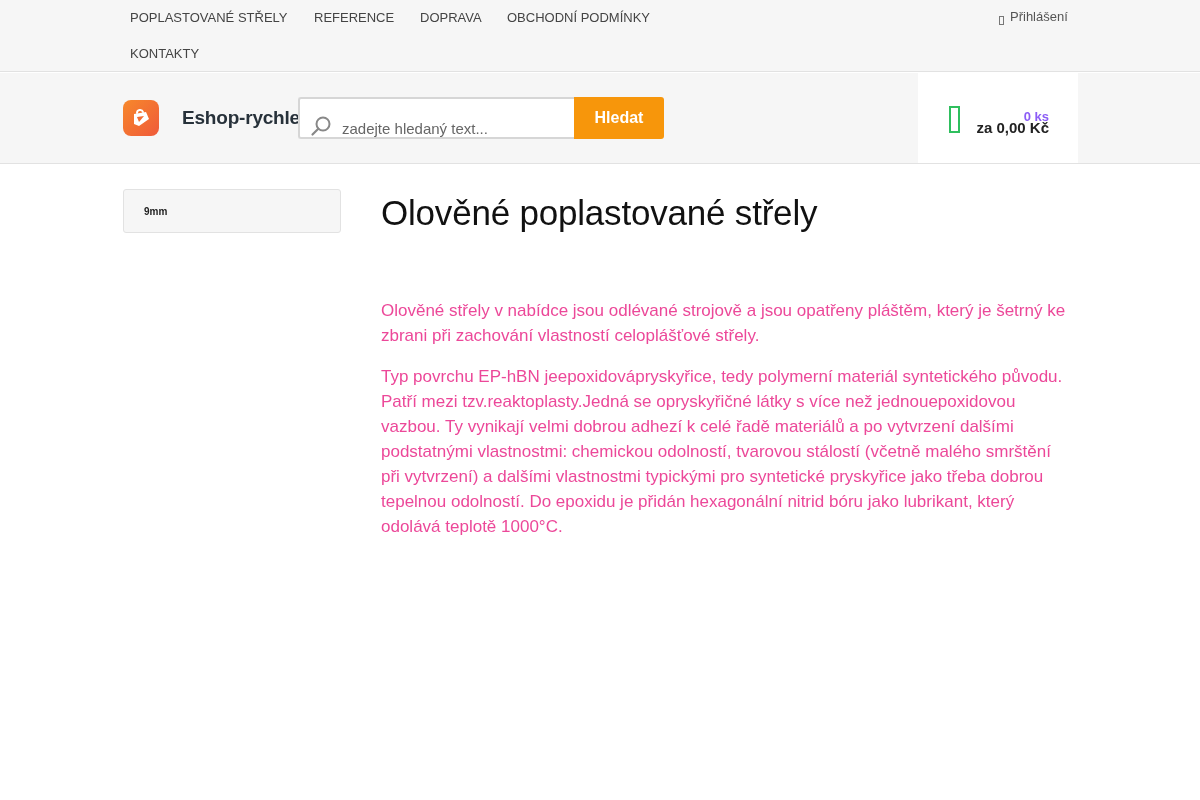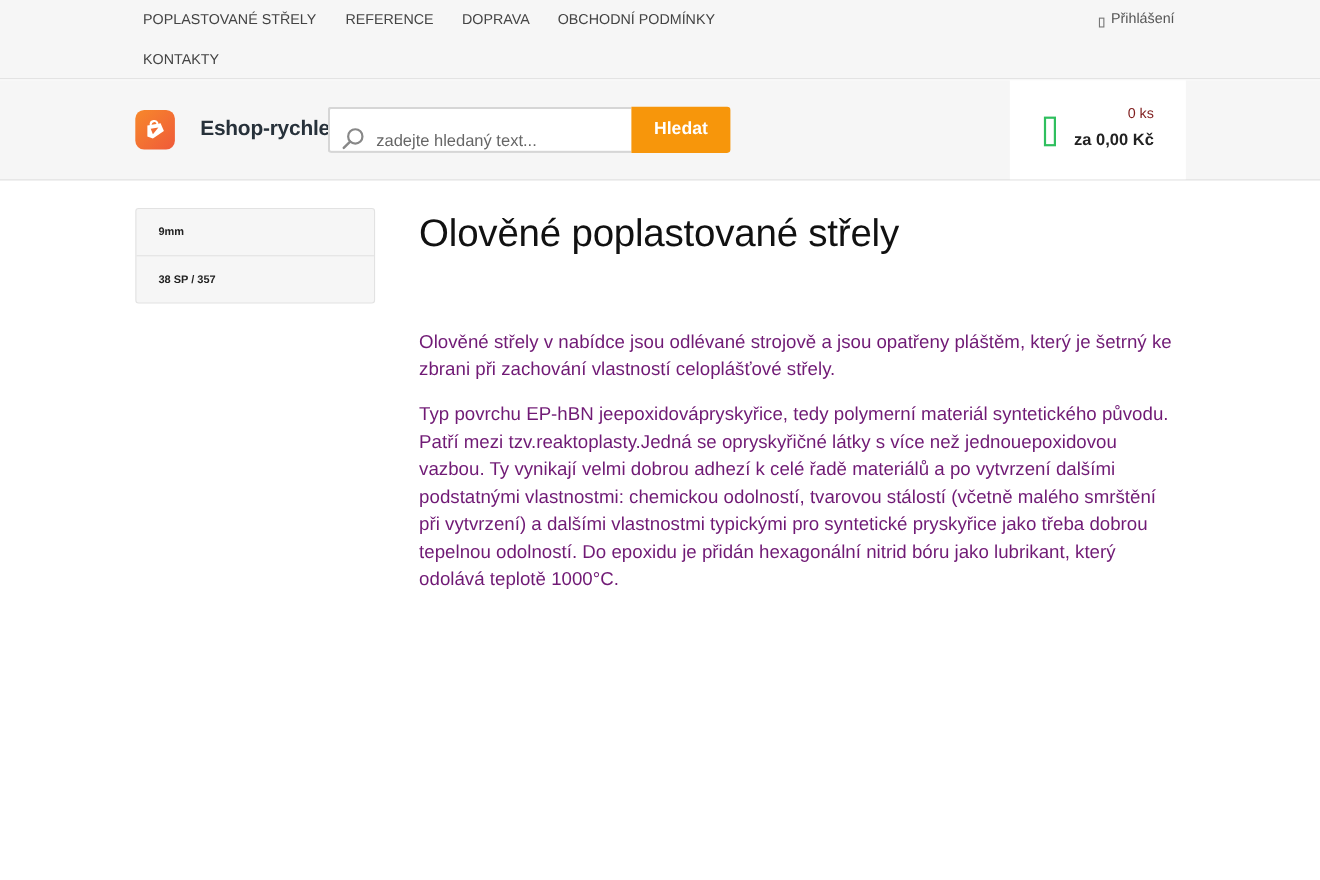--- a/index.html
+++ b/index.html
@@ -21,33 +21,33 @@
 
   .search { position: absolute; left: 298px; top: 24px; width: 366px; height: 42px; display: flex; }
   .search-box { width: 276px; height: 42px; background: #fff; border: 2px solid #d6d6d6; border-right: none; border-radius: 3px 0 0 3px; display: flex; align-items: flex-end; padding-left: 10px; }
   .search-box svg { flex: none; }
   .search-input { border: none; outline: none; font-family: "Liberation Sans", sans-serif; font-size: 15px; color: #555; margin-left: 10px; width: 220px; background: transparent; }
   .search-input::placeholder { color: #666; }
   .search-btn { width: 90px; height: 42px; background: #f7960b; color: #fff; font-weight: bold; font-size: 16px; border: none; border-radius: 0 3px 3px 0; font-family: "Liberation Sans", sans-serif; cursor: pointer; }
 
   .cart { position: absolute; left: 918px; top: 0; width: 160px; height: 90px; background: #fff; }
   .cart-icon { position: absolute; left: 31px; top: 33px; width: 11px; height: 27px; border: 2px solid #2fbf5e; }
-  .cart-count { position: absolute; right: 29px; top: 22px; font-size: 13px; color: #7f1d1d; }
+  .cart-count { position: absolute; right: 29px; top: 36px; font-size: 13px; color: #8b5cf6; font-weight: bold; }
   .cart-total { position: absolute; right: 29px; top: 46px; font-size: 15px; font-weight: bold; color: #222; }
 
   
   .sidebar { position: absolute; left: 123px; top: 189px; width: 218px; border: 1px solid #e2e2e2; border-radius: 3px; background: #f6f6f6; }
   .side-item { height: 43px; display: flex; align-items: center; padding-left: 20px; font-size: 10px; font-weight: bold; color: #222; border-top: 1px solid #e2e2e2; }
   .side-item:first-child { border-top: none; height: 42px; }
 
   
   .main { position: absolute; left: 381px; top: 190px; width: 690px; }
   .title { font-size: 35px; font-weight: normal; color: #111; line-height: 46px; letter-spacing: -0.2px; }
   .content { margin-top: 62px; }
-  .content p { font-size: 17px; color: #701a75; line-height: 25px; margin-bottom: 16px; }
+  .content p { font-size: 17px; color: #ec4899; line-height: 25px; margin-bottom: 16px; }
 </style>
 </head>
 <body>
 
 <div class="topbar">
   <nav class="topnav">
     <a href="#" style="left:0;top:10px;">POPLASTOVANÉ STŘELY</a>
     <a href="#" style="left:184px;top:10px;">REFERENCE</a>
     <a href="#" style="left:290px;top:10px;">DOPRAVA</a>
     <a href="#" style="left:377px;top:10px;">OBCHODNÍ PODMÍNKY</a>
@@ -84,21 +84,20 @@
 
   <a href="#" class="cart" style="text-decoration:none;">
     <span class="cart-icon"></span>
     <span class="cart-count">0 ks</span>
     <span class="cart-total">za 0,00 Kč</span>
   </a>
 </header>
 
 <aside class="sidebar">
   <a href="#" class="side-item" style="text-decoration:none;">9mm</a>
-  <a href="#" class="side-item" style="text-decoration:none;">38 SP / 357</a>
 </aside>
 
 <main class="main">
   <h1 class="title">Olověné poplastované střely</h1>
   <div class="content">
     <p>Olověné střely v nabídce jsou odlévané strojově a jsou opatřeny pláštěm, který je šetrný ke zbrani při zachování vlastností celoplášťové střely.</p>
     <p>Typ povrchu EP-hBN jeepoxidovápryskyřice, tedy polymerní materiál syntetického původu. Patří mezi tzv.reaktoplasty.Jedná se opryskyřičné látky s více než jednouepoxidovou vazbou. Ty vynikají velmi dobrou adhezí k celé řadě materiálů a po vytvrzení dalšími podstatnými vlastnostmi: chemickou odolností, tvarovou stálostí (včetně malého smrštění při vytvrzení) a dalšími vlastnostmi typickými pro syntetické pryskyřice jako třeba dobrou tepelnou odolností. Do epoxidu je přidán hexagonální nitrid bóru jako lubrikant, který odolává teplotě 1000°C.</p>
   </div>
 </main>
 

